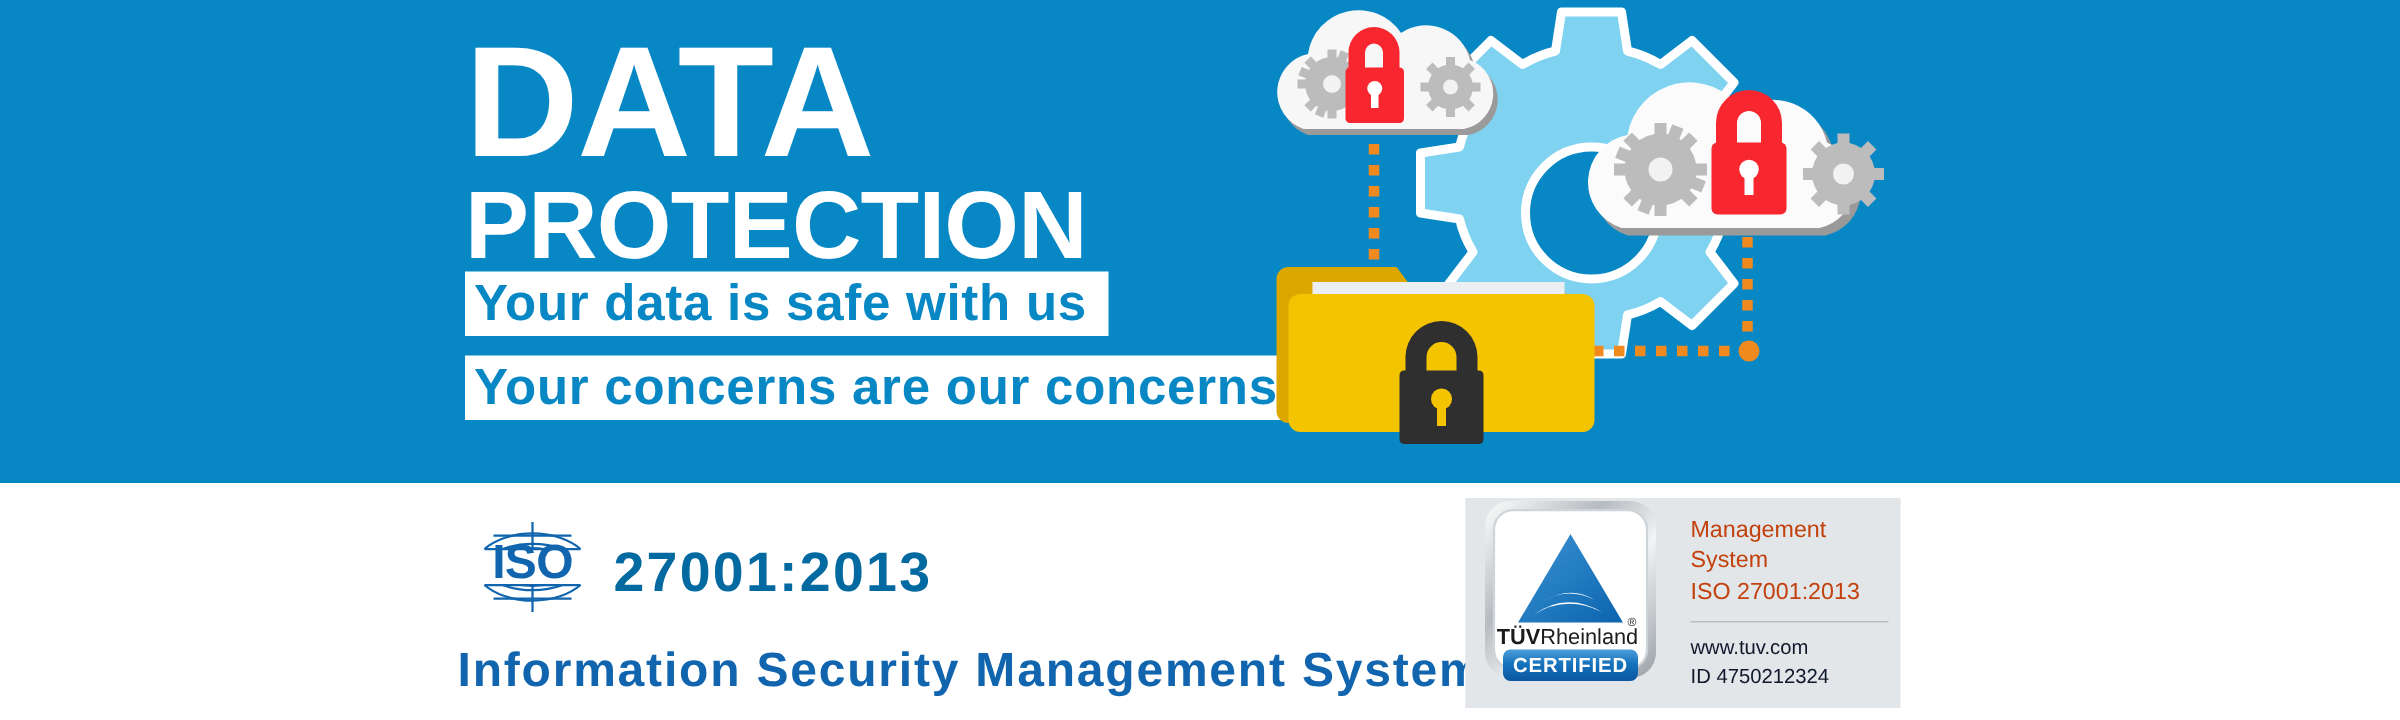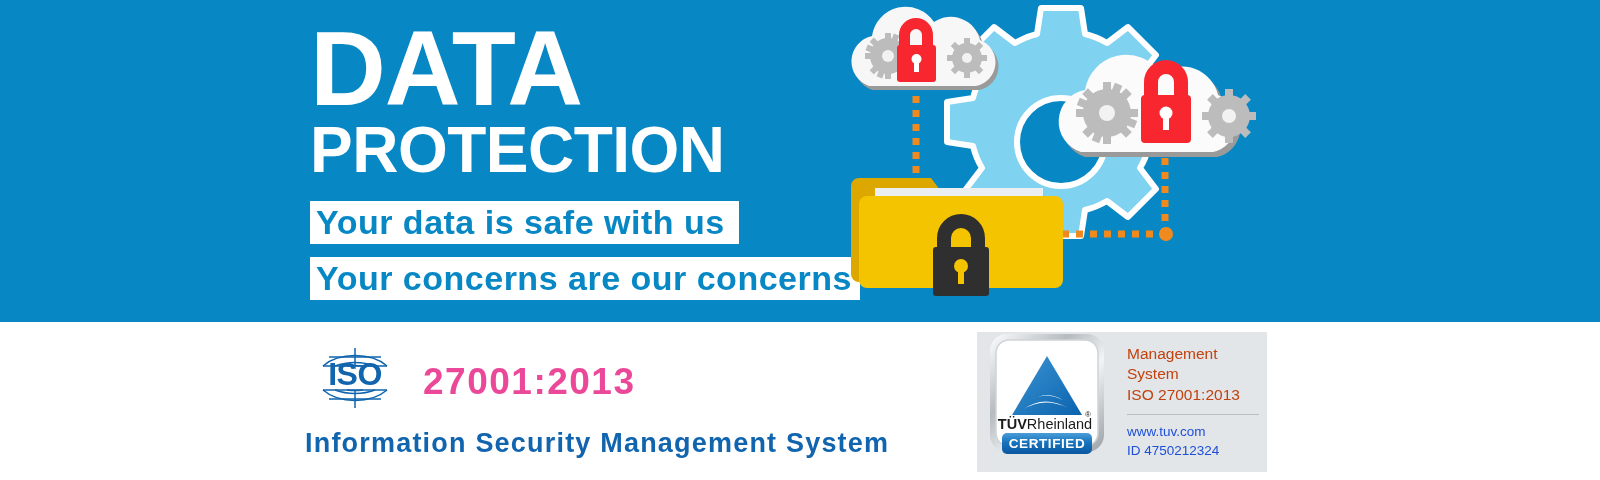--- a/index.html
+++ b/index.html
@@ -55,21 +55,21 @@
     font-weight: bold;
     font-size: 64px;
     line-height: 0.95;
     letter-spacing: -0.5px;
     color: #ffffff;
     margin: 0;
     padding: 0;
   }
 
   .tagline-wrap {
-    margin-top: 20px;
+    margin-top: 0;
   }
 
   .tagline {
     display: inline-block;
     background: #ffffff;
     color: #0887c5;
     font-family: "Liberation Sans", sans-serif;
     font-weight: bold;
     font-size: 34px;
     line-height: 1.12;
@@ -106,38 +106,38 @@
   
   .iso-lockup {
     position: absolute;
     left: 305px;
     top: 22px;
     width: 610px;
   }
   .iso-row {
     display: flex;
     align-items: center;
-    gap: 18px;
+    gap: 4px;
     height: 72px;
   }
   .iso-mark { flex: 0 0 auto; }
   .iso-number {
     font-family: "Liberation Sans", sans-serif;
     font-weight: bold;
     font-size: 37px;
     letter-spacing: 1.5px;
-    color: #ec4899;
+    color: #0369a1;
     line-height: 1;
     padding-top: 2px;
   }
   .iso-caption {
     margin-top: 12px;
     font-family: "Liberation Sans", sans-serif;
     font-weight: bold;
-    font-size: 27px;
+    font-size: 32px;
     letter-spacing: 1.2px;
     color: #1164ae;
     white-space: nowrap;
   }
 
   
   .tuv-badge {
     position: absolute;
     left: 977px;
     top: 10px;
@@ -172,21 +172,21 @@
   .tuv-divider {
     margin: 9px 0 8px 0;
     height: 1px;
     background: #b9bec4;
     width: 100%;
   }
   .tuv-bottom-text {
     font-family: "Liberation Sans", sans-serif;
     font-size: 13.5px;
     line-height: 1.36;
-    color: #1d4ed8;
+    color: #0f172a;
     white-space: nowrap;
   }
 </style>
 </head>
 <body>
 
 <div class="banner">
 
   <div class="hero">
 

